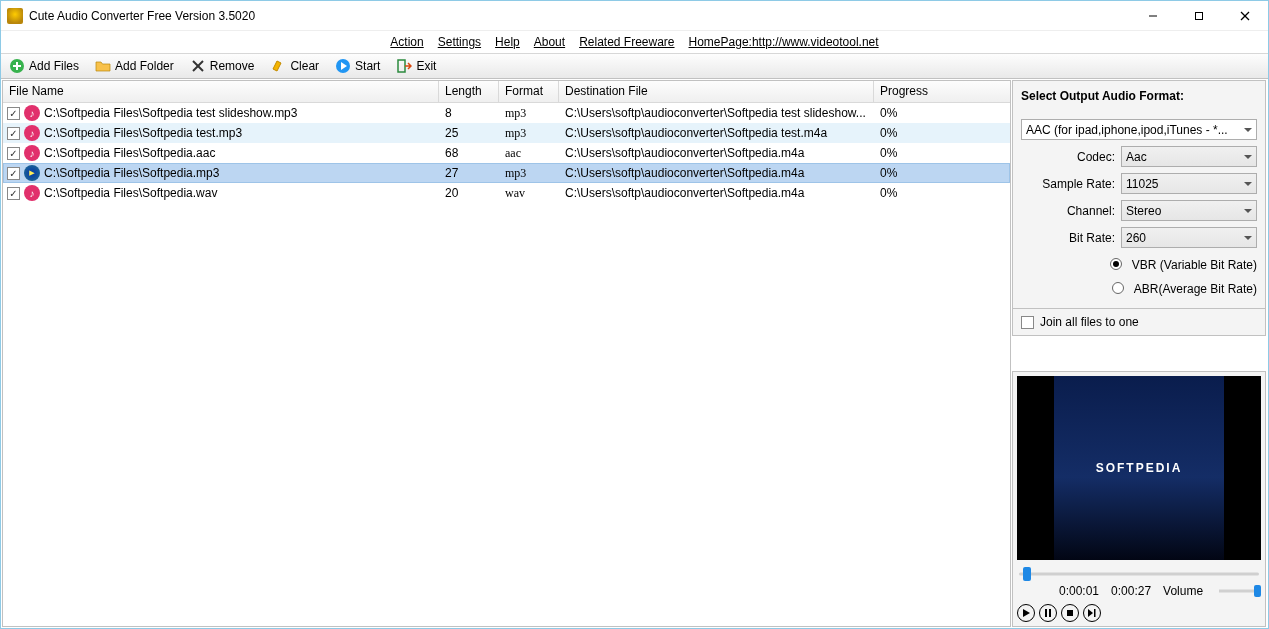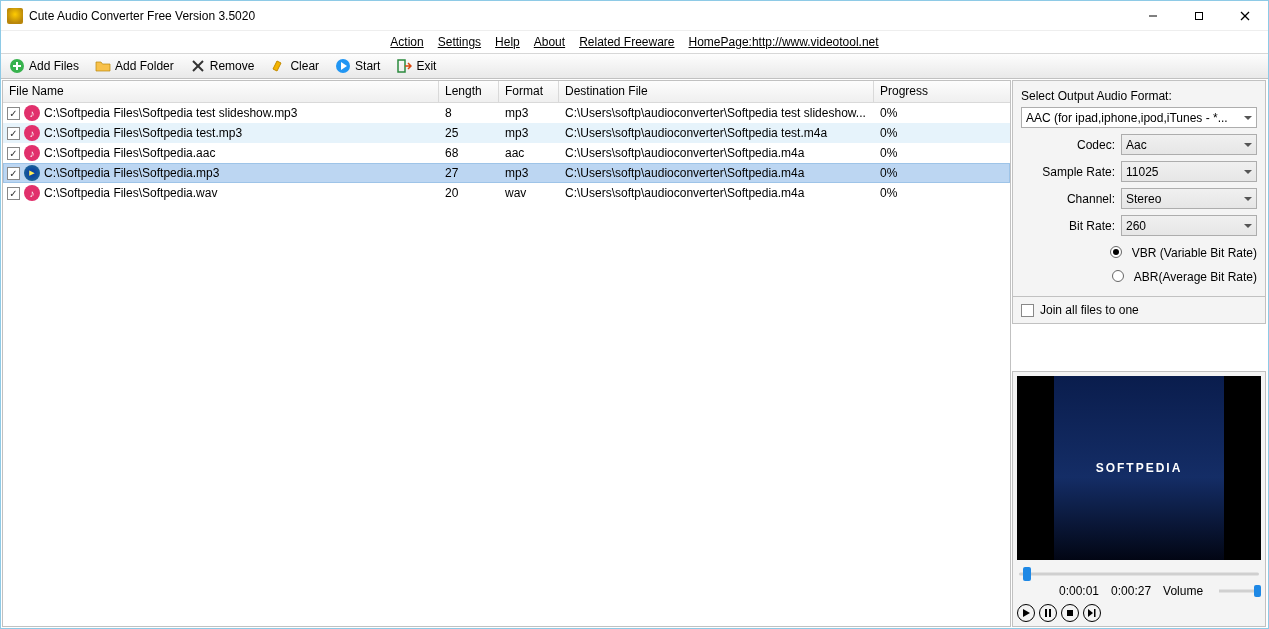--- a/index.html
+++ b/index.html
@@ -107,21 +107,21 @@
   .file-rows { }
   .file-row {
     display: flex;
     height: 20px;
     align-items: center;
     font-size: 12px;
   }
   .file-row .cell { padding: 0 6px; overflow: hidden; white-space: nowrap; text-overflow: ellipsis; }
   .file-row .cell-file { width: 436px; display:flex; align-items:center; gap:4px; padding-left:4px; }
   .file-row .cell-len  { width: 60px; }
-  .file-row .cell-fmt  { width: 60px; }
+  .file-row .cell-fmt  { width: 60px; font-family: Liberation Serif, serif; }
   .file-row .cell-dest { width: 315px; }
   .file-row .cell-prog { width: 120px; }
   .row-hover { background: #e6f3fb; }
   .row-selected { background: #bcd6f2; outline: 1px solid #9ec4e8; outline-offset:-1px; }
   .chk {
     width: 13px; height: 13px;
     border: 1px solid #888; background: #fff;
     display:inline-flex; align-items:center; justify-content:center;
     font-size: 10px; color:#333;
   }
@@ -132,21 +132,21 @@
   }
   .mus-ico::after{content:"♪"; color:#fff; font-size:10px;}
   .mus-ico.playing{ background: radial-gradient(circle, #0d47a1 30%, #196097 70%); }
   .mus-ico.playing::after{content:"▶"; color:#ffee58; font-size:7px;}
   
   .format-group {
     border: 1px solid #c1c1c1;
     background: #f4f4f4;
     padding: 8px 8px 12px 8px;
   }
-  .format-group .label-bold { font-weight: normal; font-size: 12px; margin-bottom: 4px; display:block; }
+  .format-group .label-bold { font-weight: bold; font-size: 12px; margin-bottom: 16px; display:block; }
   .dropdown {
     width: 100%; height: 21px;
     border: 1px solid #adadad; background: #fff;
     padding: 1px 18px 1px 4px; font-size: 12px;
     position: relative; overflow:hidden; white-space:nowrap; text-overflow:ellipsis;
     display:flex; align-items:center;
   }
   .dropdown::after {
     content:""; position:absolute; right:4px; top:50%;
     border-left:4px solid transparent; border-right:4px solid transparent;

